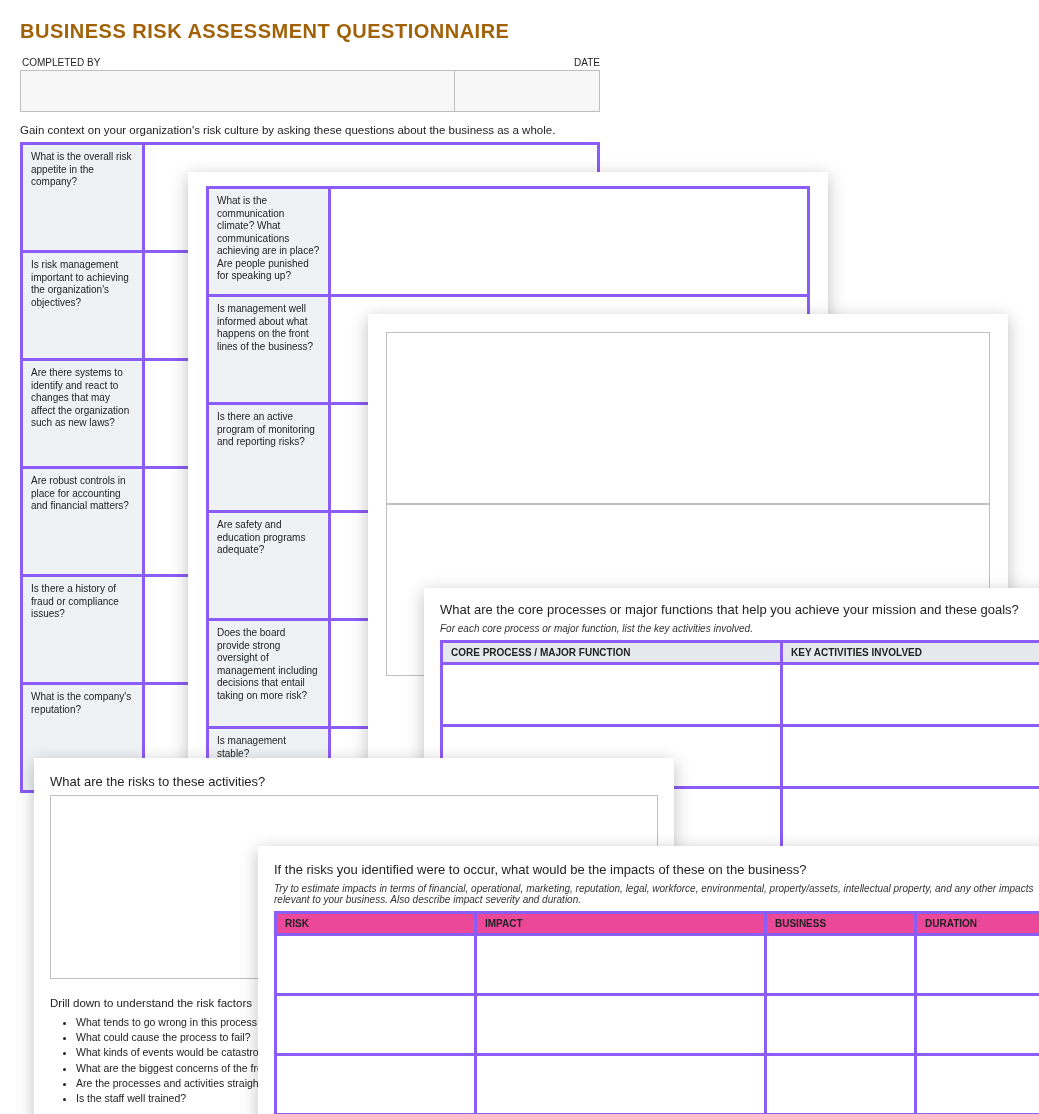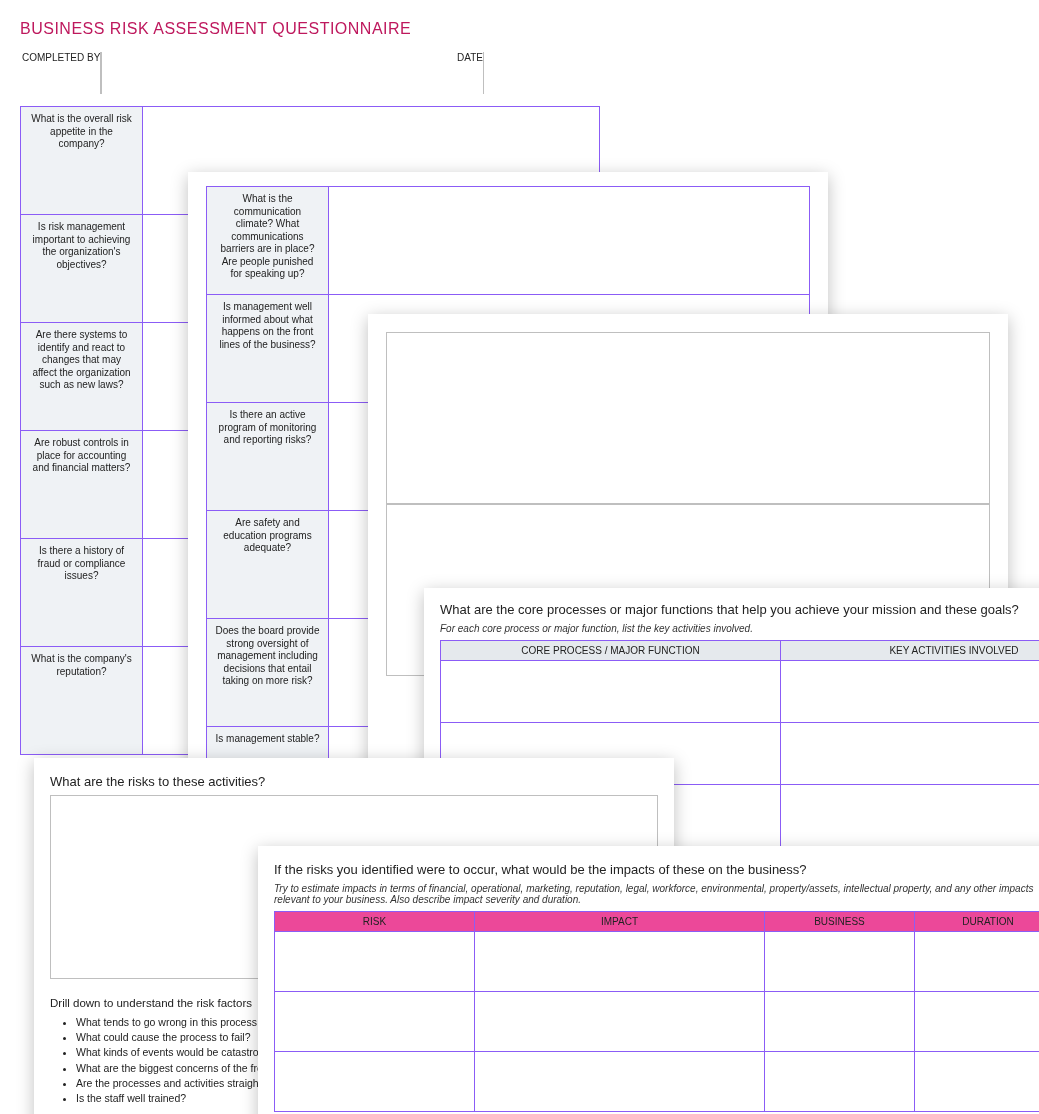--- a/index.html
+++ b/index.html
@@ -4,56 +4,57 @@
 <style>
 *{box-sizing:border-box;margin:0;padding:0}
 body{font-family:"Century Gothic",Futura,sans-serif;background:#fff;color:#222;width:1039px;height:1114px;overflow:hidden;position:relative}
 .page{position:absolute;background:#fff;box-shadow:0 4px 16px rgba(0,0,0,.25)}
 .p1{left:0;top:0;width:620px;height:1000px;padding:20px;z-index:1;box-shadow:none}
 .p2{left:188px;top:172px;width:640px;height:700px;padding:14px 18px;z-index:2}
 .p3{left:368px;top:314px;width:640px;height:600px;padding:18px;z-index:3}
 .p4{left:424px;top:588px;width:720px;height:340px;padding:14px 16px;z-index:4}
 .p5{left:34px;top:758px;width:640px;height:420px;padding:16px;z-index:5}
 .p6{left:258px;top:846px;width:820px;height:320px;padding:16px;z-index:6}
-h1{font-size:16px;font-weight:400;color:#be185d;letter-spacing:.5px;margin-bottom:14px}
+h1{font-size:20px;font-weight:700;color:#a16207;letter-spacing:.5px;margin-bottom:14px}
 .field-row{display:flex;gap:0;margin-bottom:12px}
-.field{display:flex;}
+.field{display:flex;flex-direction:column}
 .fld-label{font-size:10px;color:#222;margin-bottom:2px;padding-left:2px}
 .fld-box{border:1px solid #bfbfbf;background:#f7f7f7;height:42px}
 .instr{font-size:11.5px;color:#222;margin-bottom:6px}
 .sub{font-size:10px;font-style:italic;color:#333;margin-bottom:6px}
 table{border-collapse:collapse;width:100%}
-td,th{border:1px solid #8b5cf6;font-size:10.5px;vertical-align:top;padding:6px 8px;text-align:center}
+td,th{border:3px solid #8b5cf6;font-size:10.5px;vertical-align:top;padding:6px 8px;text-align:left}
 .q td:first-child{background:#eff2f5;width:122px;font-size:10px;line-height:1.25}
 .q td:last-child{background:#fff}
 .q tr{height:108px}
-th{background:#e5e9ed;font-weight:400;font-size:10px;padding:4px 8px}
+th{background:#e5e9ed;font-weight:700;font-size:10px;padding:4px 8px}
 .qtitle{font-size:13px;color:#222;margin-bottom:6px}
 .bigbox{border:1px solid #bfbfbf;height:172px;width:100%}
 ul{padding-left:26px;font-size:10.5px;line-height:1.45}
 .core td,.core th{height:62px}
 .core th{height:auto}
 .imp th{background:#ec4899}
 .imp td{height:60px}
 </style>
 </head>
 <body>
 
 <div class="page p1">
   <h1>BUSINESS RISK ASSESSMENT QUESTIONNAIRE</h1>
   <div class="field-row">
     <div class="field" style="width:450px">
       <div class="fld-label">COMPLETED BY</div>
       <div class="fld-box"></div>
     </div>
     <div class="field" style="width:150px">
-      <div class="fld-label" style="text-align:center">DATE</div>
+      <div class="fld-label" style="text-align:right">DATE</div>
       <div class="fld-box" style="border-left:none"></div>
     </div>
   </div>
+  <div class="instr">Gain context on your organization's risk culture by asking these questions about the business as a whole.</div>
   <table class="q">
     <tbody>
         <tr>
           <td>What is the overall risk appetite in the company?</td>
           <td></td>
         </tr>
     <tr>
           <td>Is risk management important to achieving the organization's objectives?</td>
           <td></td>
         </tr>
@@ -74,21 +75,21 @@
           <td></td>
         </tr>
   </tbody>
     </table>
 </div>
 
 <div class="page p2">
   <table class="q">
     <tbody>
         <tr>
-          <td>What is the communication climate? What communications barriers are in place? Are people punished for speaking up?</td>
+          <td>What is the communication climate? What communications achieving are in place? Are people punished for speaking up?</td>
           <td></td>
         </tr>
     <tr>
           <td>Is management well informed about what happens on the front lines of the business?</td>
           <td></td>
         </tr>
     <tr>
           <td>Is there an active program of monitoring and reporting risks?</td>
           <td></td>
         </tr>

